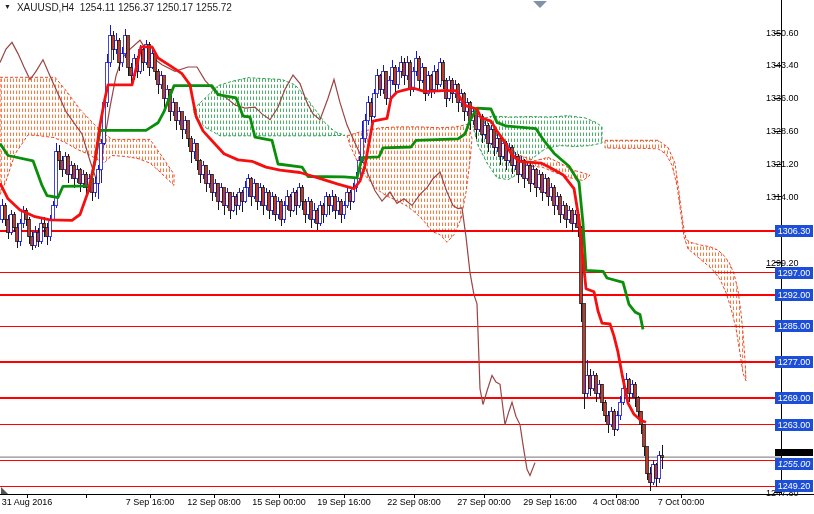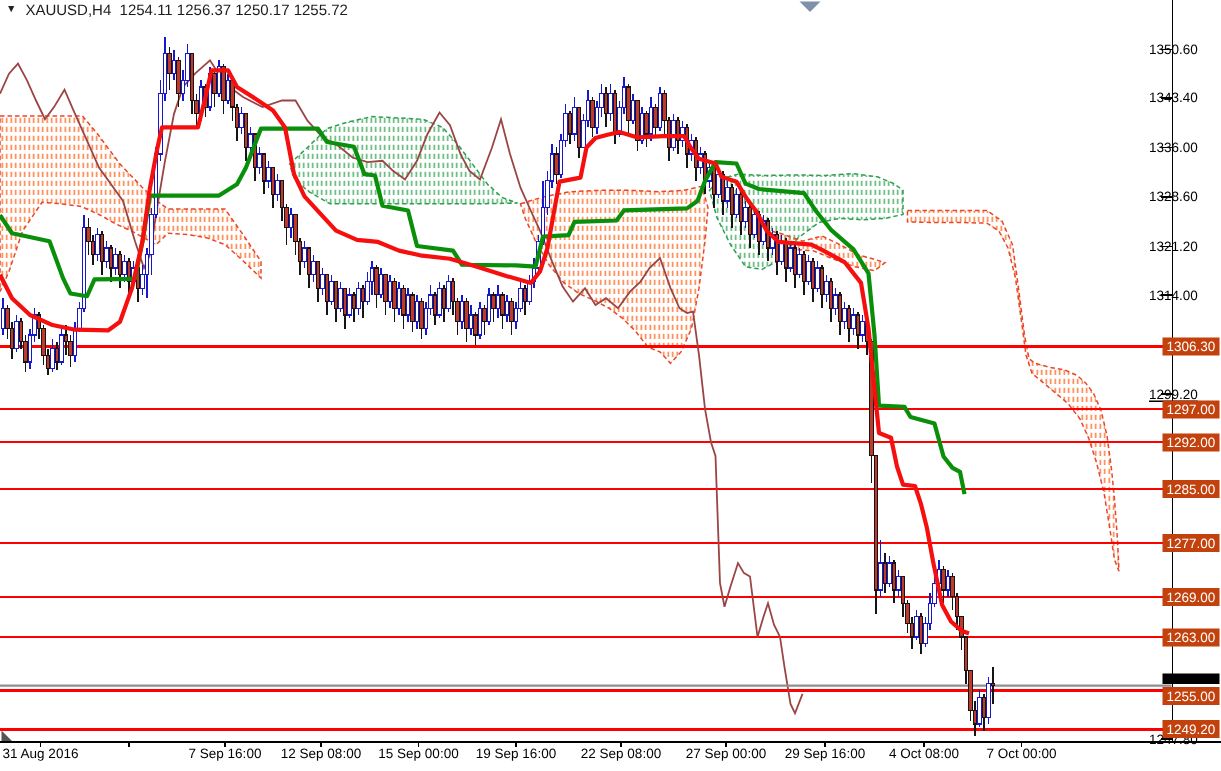--- a/index.html
+++ b/index.html
@@ -3,21 +3,21 @@
 <meta charset="utf-8">
 <style>
   html,body{margin:0;padding:0;background:#fff;width:814px;height:514px;overflow:hidden;
     font-family:"Liberation Sans","DejaVu Sans",sans-serif;}
   #wrap{position:relative;width:814px;height:514px;background:#fff;}
   #plot{position:absolute;left:0;top:0;}
   #titlebar{position:absolute;left:4px;top:2px;display:flex;align-items:flex-start;gap:6px;
     font-size:10px;color:#1c1c1c;white-space:pre;z-index:5;}
   #titlebar .tri{font-size:7px;color:#222;line-height:10px;}
   .ylab{position:absolute;left:766px;width:26px;height:12px;font-size:9px;color:#000;line-height:12px;}
-  .ybox{position:absolute;left:775px;width:38px;height:12px;background:#c2410c;color:#fff;
+  .ybox{position:absolute;left:775px;width:38px;height:12px;background:#1d4ed8;color:#fff;
     font-size:9px;line-height:12px;text-align:center;z-index:4;}
   .ybid{position:absolute;left:775px;width:38px;height:7px;background:#000;z-index:4;}
   .xlab{position:absolute;width:80px;text-align:center;top:497px;font-size:9px;color:#000;}
 </style>
 </head>
 <body>
 <div id="wrap">
   <div id="titlebar">
     <span class="tri">▼</span>
     <span>XAUUSD,H4  1254.11 1256.37 1250.17 1255.72</span>
@@ -533,21 +533,21 @@
       <div class="ylab" style="top: 190.6px;">1314.00</div>
       <div class="ylab" style="top: 256.8px; text-decoration: underline;">1299.20</div>
       <div class="ylab" style="top: 486.5px;">1247.80</div>
       <div class="ybox" style="top: 225px;">1306.30</div>
       <div class="ybox" style="top: 266.6px;">1297.00</div>
       <div class="ybox" style="top: 288.9px;">1292.00</div>
       <div class="ybox" style="top: 320.2px;">1285.00</div>
       <div class="ybox" style="top: 356px;">1277.00</div>
       <div class="ybox" style="top: 391.8px;">1269.00</div>
       <div class="ybox" style="top: 418.6px;">1263.00</div>
-      <div class="ybox" style="top: 458.3px;">1255.00</div>
+      <div class="ybox" style="top: 458.3px; font-style: italic;">1255.00</div>
       <div class="ybox" style="top: 480.3px; text-align: center;">1249.20</div>
       <div class="ybid" style="top: 449.1px;"></div>
     </div>
   <div id="xaxis">
       <div class="xlab" style="left: -13px;">31 Aug 2016</div>
       <div class="xlab" style="left: 46px; margin-top: 32px;">2 Sep 20:00</div>
       <div class="xlab" style="left: 110px;">7 Sep 16:00</div>
       <div class="xlab" style="left: 174px;">12 Sep 08:00</div>
       <div class="xlab" style="left: 239px;">15 Sep 00:00</div>
       <div class="xlab" style="left: 304px;">19 Sep 16:00</div>

